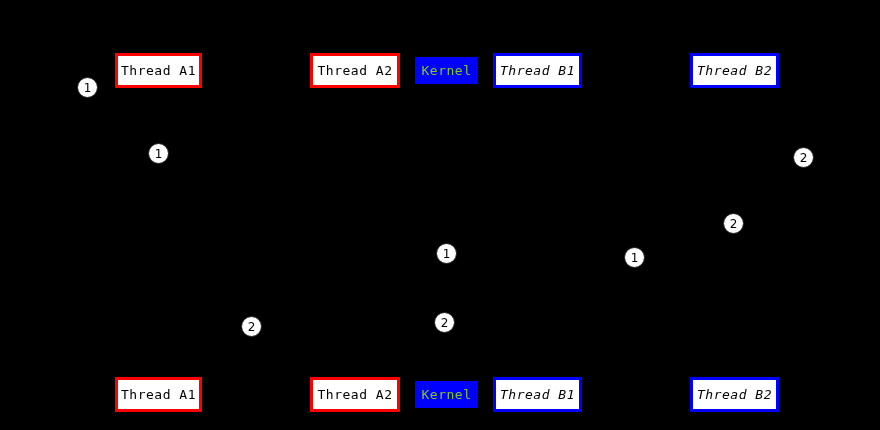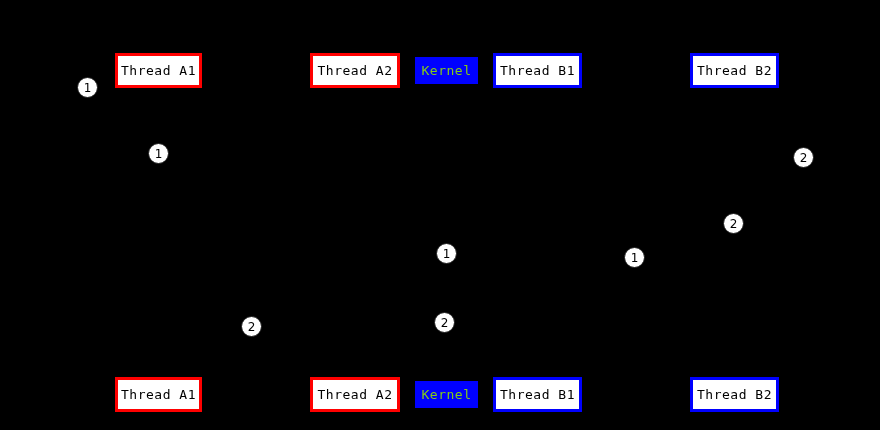--- a/index.html
+++ b/index.html
@@ -34,20 +34,21 @@
   }
   .participant.red-outline {
     border: 3px solid #ff0000;
     background: #ffffff;
     color: #000000;
   }
   .participant.blue-outline {
     border: 3px solid #0000ff;
     background: #ffffff;
     color: #000000;
+    font-style: italic;
   }
   .participant.blue-solid {
     border: 0;
     background: #0000ff;
     color: #84cc16;
   }
 
   
   .lifeline {
     position: absolute;

